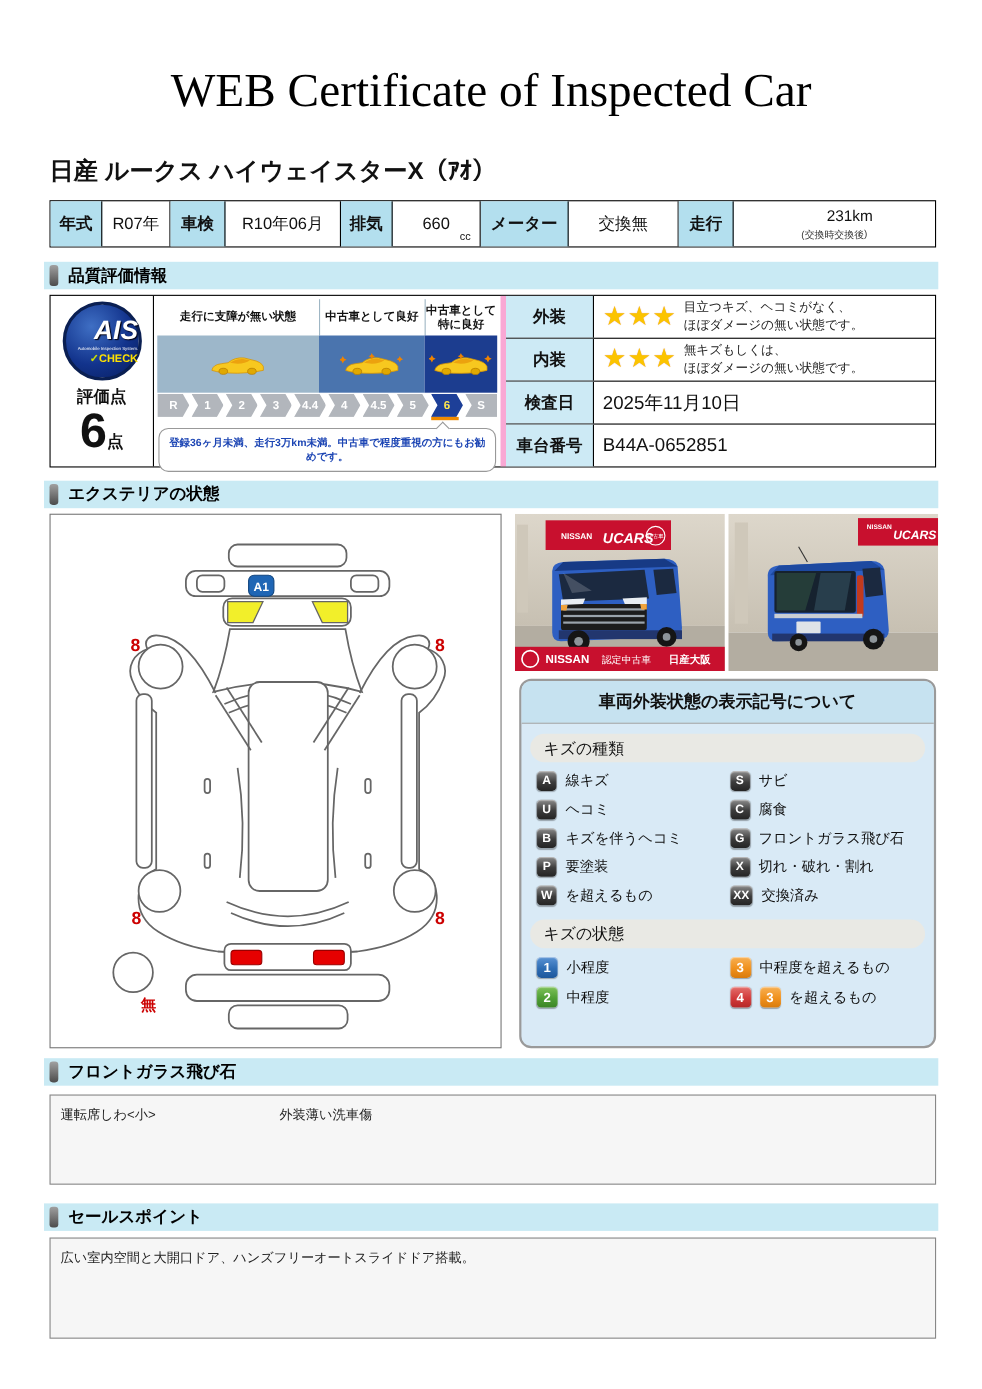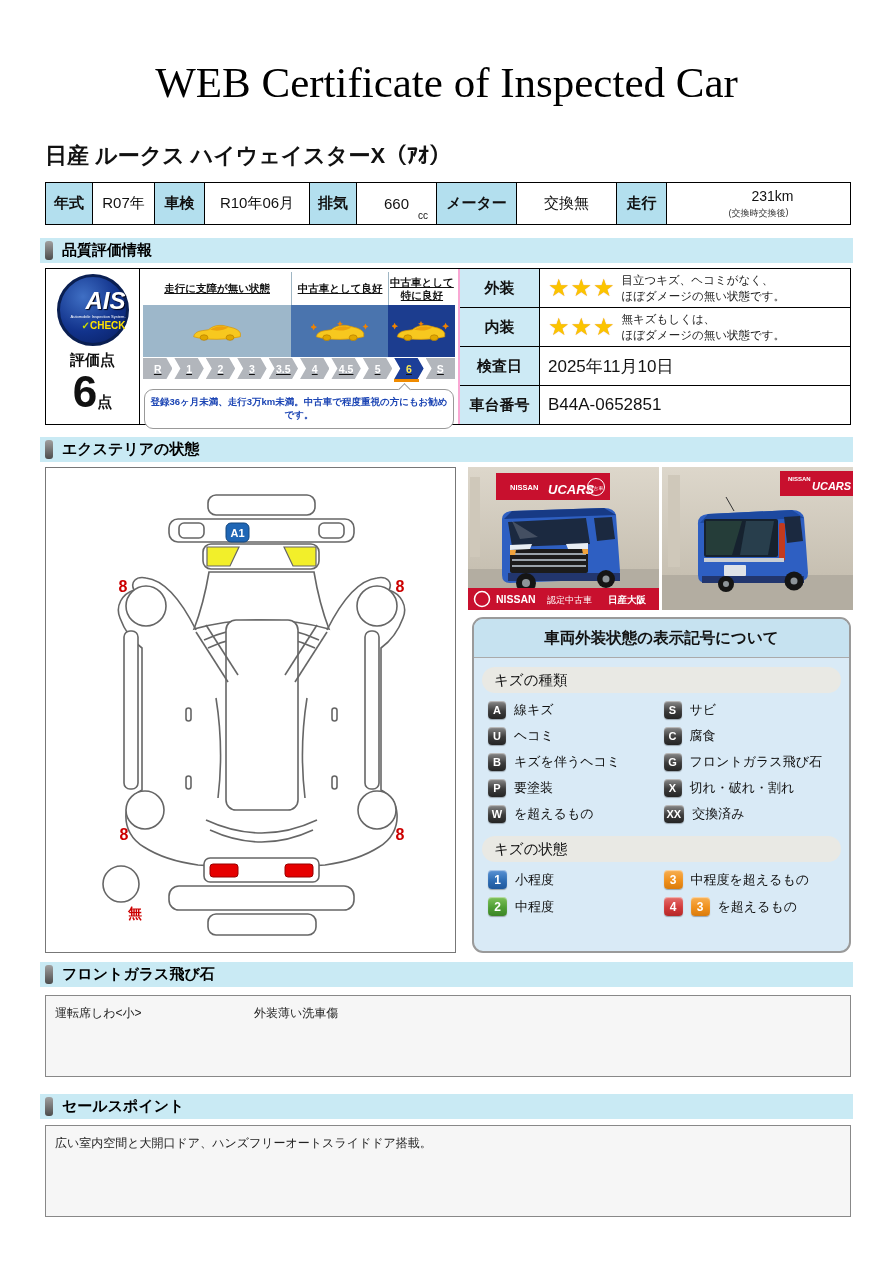--- a/index.html
+++ b/index.html
@@ -35,21 +35,21 @@
     display:flex; flex-direction:column; align-items:flex-end; justify-content:center; color:#fff; }
   .ais-word { font-style:italic; font-weight:bold; font-size:24px; letter-spacing:0; line-height:1; text-shadow:1px 1px 1px #001; }
   .ais-sub { font-size:4px; margin-top:1px; white-space:nowrap; }
   .ais-check { font-size:10px; font-weight:bold; color:#ffe200; margin-top:1px; }
   .ais-check .ck { color:#cbe000; }
   .score-label { font-weight:bold; font-size:15px; margin-top:5px; }
   .score { display:flex; align-items:baseline; margin-top:1px; }
   .score-num { font-size:44px; font-weight:bold; line-height:0.95; }
   .score-unit { font-size:15px; font-weight:bold; }
 
-  .scale-cell { width:320px; border-right:2px solid #f9a8d4; padding:3px; position:relative;text-decoration:underline; }
+  .scale-cell { width:320px; border-right:5px solid #f9a8d4; padding:3px; position:relative; }
   .scale-inner { position:relative; width:100%; height:100%; }
   .zone-labels { display:flex; height:33px; }
   .zone-labels .z { display:flex; align-items:center; justify-content:center; font-size:10.5px; font-weight:bold; text-align:center; line-height:1.15; }
   .z1{width:47.5%}.z2{width:31%; border-left:1px solid #9fb6c4}.z3{width:21.5%; border-left:1px solid #9fb6c4; font-size:10px;}
   .car-band { display:flex; height:52px; }
   .car-band .seg { display:flex; align-items:center; justify-content:center; position:relative; }
   .seg1 { width:47.5%; background:#9db7ca; }
   .seg2 { width:31%; background:#4a74ae; }
   .seg3 { width:21.5%; background:#1c3d8f; }
   .steps { display:flex; gap:2px; height:21px; margin-top:1px; }
@@ -193,21 +193,21 @@
               <path d="M33,1 l1.1,2.2 2.2,1.1 -2.2,1.1 -1.1,2.2 -1.1,-2.2 -2.2,-1.1 2.2,-1.1 Z" fill="#f08300"></path>
               <path d="M61,3 l1.3,2.6 2.6,1.3 -2.6,1.3 -1.3,2.6 -1.3,-2.6 -2.6,-1.3 2.6,-1.3 Z" fill="#f08300"></path>
             </svg>
           </div>
         </div>
         <div class="steps">
           <span class="step first">R</span>
           <span class="step">1</span>
           <span class="step">2</span>
           <span class="step">3</span>
-          <span class="step">3.5</span>
+          <span class="step">4.4</span>
           <span class="step">4</span>
           <span class="step">4.5</span>
           <span class="step">5</span>
           <span class="step active">6</span>
           <span class="step last">S</span>
         </div>
         <div class="active-bar"></div>
         <div class="bubble-pointer"></div>
         <div class="note-bubble">登録36ヶ月未満、走行3万km未満。中古車で程度重視の方にもお勧めです。</div>
       </div>

